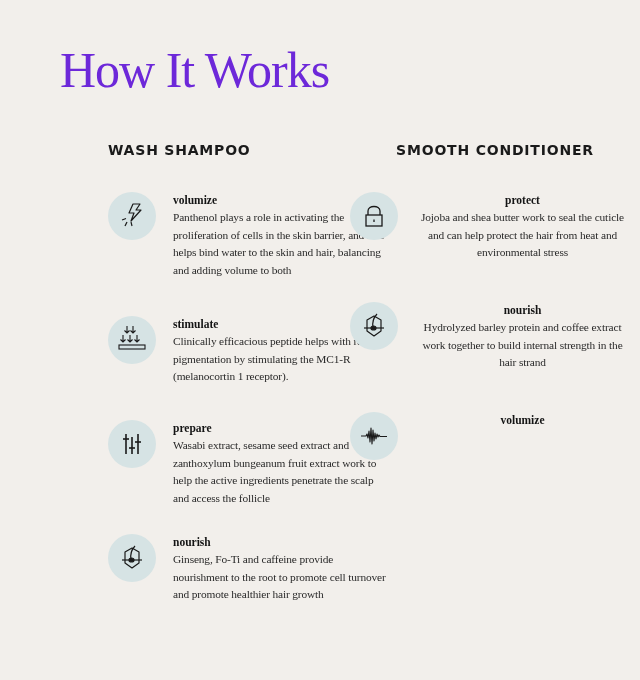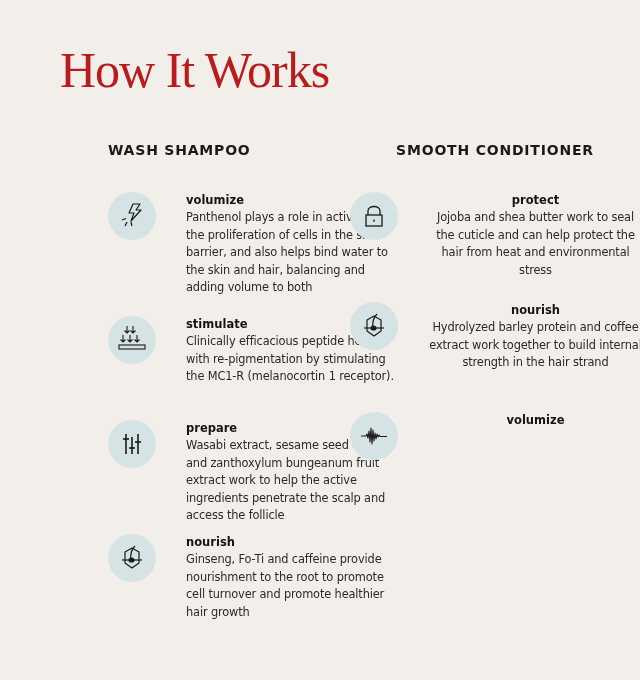--- a/index.html
+++ b/index.html
@@ -3,38 +3,38 @@
 <meta charset="utf-8">
 <style>
   html, body { margin:0; padding:0; }
   body {
     width:640px; height:680px; background:#f2efeb; overflow:hidden;
     font-family:"DejaVu Sans", sans-serif; color:#1c1c1c; position:relative;
   }
   .title {
     position:absolute; left:60px; top:40px;
     font-family:"Liberation Serif", "DejaVu Serif", serif;
-    font-size:50px; font-weight:400; letter-spacing:-1px; color:#b91c1c;
+    font-size:50px; font-weight:400; letter-spacing:-1px; color:#6d28d9;
     line-height:60px; margin:0;
   }
   .col { position:absolute; top:140px; width:290px; }
   .col.left { left:60px;margin-left:48px; }
   .col.right { left:350px;text-align:center; }
   .col-title {
     font-family:"DejaVu Sans", sans-serif; font-weight:700; font-size:14px;
     letter-spacing:0.8px; margin:0; line-height:20px; color:#1a1a1a;
   }
   .item { position:absolute; left:0; width:290px; }
   .icon {
     position:absolute; left:0; width:48px; height:48px; border-radius:50%;
     background:#d6e3e4;
     display:flex; align-items:center; justify-content:center;
   }
   .icon svg { width:34px; height:34px; }
-  .text { position:absolute; left:78px; width:215px; }
+  .text { position:absolute; left:65px; width:215px;font-family:Liberation Serif, serif; }
   .item-title {
     font-weight:700; font-size:11.5px; line-height:17px; margin:0; color:#141414;
   }
   .item-desc {
     font-size:11.4px; line-height:17.5px; margin:0; color:#2a2a2a;
     letter-spacing:-0.15px;
   }
 </style>
 </head>
 <body>

